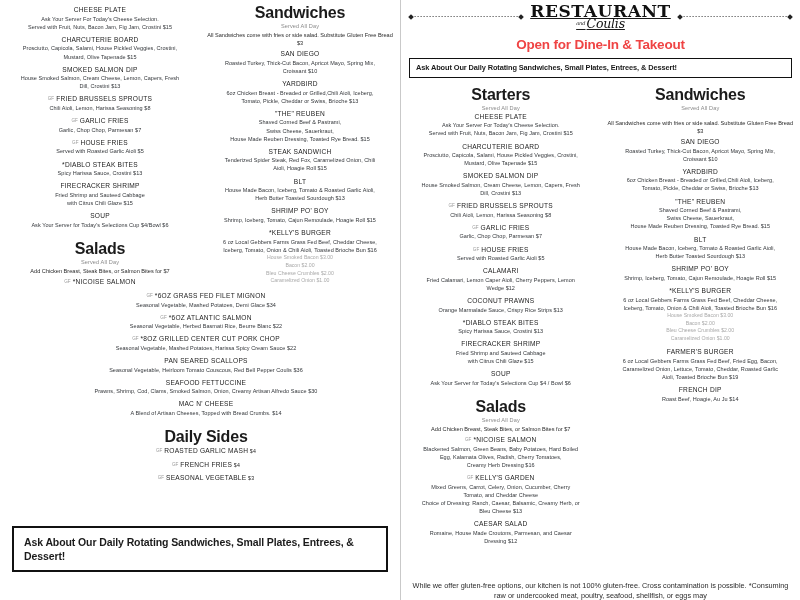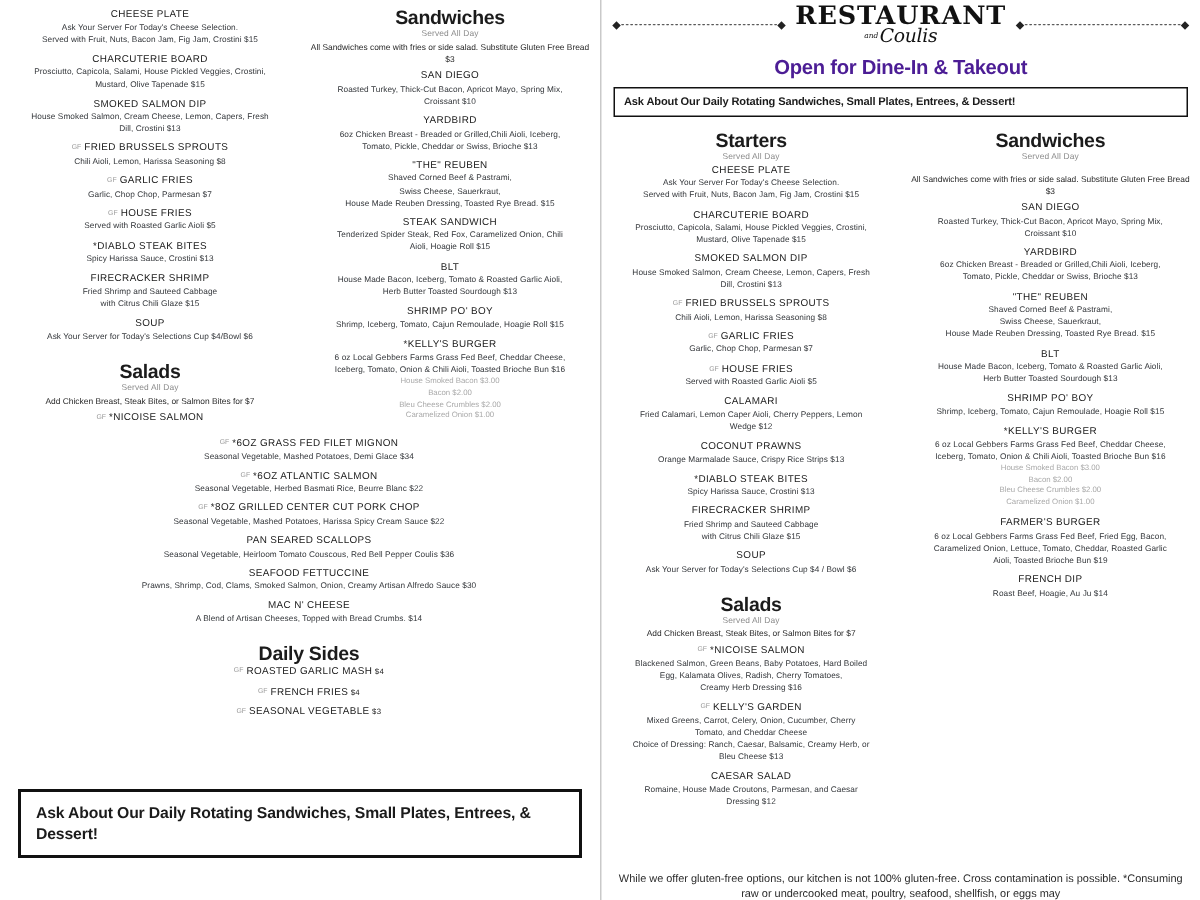--- a/index.html
+++ b/index.html
@@ -17,21 +17,21 @@
   }
   .panel { height: 600px; position: relative; }
   .panel-left  { width: 400px; }
   .panel-right { width: 400px; border-left: 1px solid #c9c9c9; }
 
   .cols { display: flex; height: 100%; }
   .col { padding: 0 6px; }
 
   
   .sec-title {
-    font-size: 13px; font-weight: 700; letter-spacing: -0.2px;
+    font-size: 16px; font-weight: 700; letter-spacing: -0.2px;
     text-align: center; margin-bottom: 1px;
   }
   .sec-sub {
     font-size: 5.6px; text-align: center; color: #8b8b8b; letter-spacing: .1px;
     margin-bottom: 2px;
   }
   .sec-note {
     font-size: 5.6px; text-align: center; color: #2a2a2a; line-height: 1.45;
     margin-bottom: 3px;
   }
@@ -57,21 +57,21 @@
     padding: 7px 10px; font-size: 10.5px; font-weight: 700; line-height: 1.35;
     letter-spacing: -0.1px;
   }
   .callout-box.small {
     border-width: 1.6px; padding: 4px 6px; font-size: 7.4px; font-weight: 700;
     letter-spacing: -0.1px;
   }
 
   
   .brandwrap { padding: 3px 8px 0 8px; }
-  .brandrow { display: flex; align-items: center; justify-content: center; gap: 4px; }
+  .brandrow { display: flex; align-items: center; justify-content: center; gap: 4px; text-decoration: underline; }
   .dotrule { flex: 1; display: flex; align-items: center; height: 8px; }
   .dotrule .diamond {
     width: 4px; height: 4px; background: #222; transform: rotate(45deg); flex: none;
   }
   .dotrule .dots {
     flex: 1; height: 1px;
     background-image: radial-gradient(circle, #333 0.6px, transparent 0.7px);
     background-size: 3px 2px; background-repeat: repeat-x;
     background-position: center;
   }
@@ -84,21 +84,21 @@
   .logo-sub {
     font-family: "DejaVu Serif", serif;
     font-style: italic; font-size: 12.5px; letter-spacing: -0.2px;
     color: #111; margin-top: -2px;
   }
   .logo-sub .tiny {
     font-size: 5px; letter-spacing: 0; vertical-align: 3px; margin-right: 1px;
   }
   .hours {
     text-align: center; font-weight: 700; font-size: 13.5px;
-    line-height: 1.28; letter-spacing: -0.2px; margin-top: 5px; color: #4c1d95;
+    line-height: 1.28; letter-spacing: -0.2px; margin-top: 5px; color: #ef4444;
   }
   .header-callout-wrap { padding: 5px 8px 0 8px; }
 
   .disclaimer {
     position: absolute; left: 10px; right: 10px; bottom: -2px;
     text-align: center; font-size: 7.3px; line-height: 1.45; color: #2b2b2b;
   }
   .bottom-callout-wrap { position: absolute; left: 12px; right: 12px; bottom: 28px; }
   .spacer { height: 6px; }
 </style>

